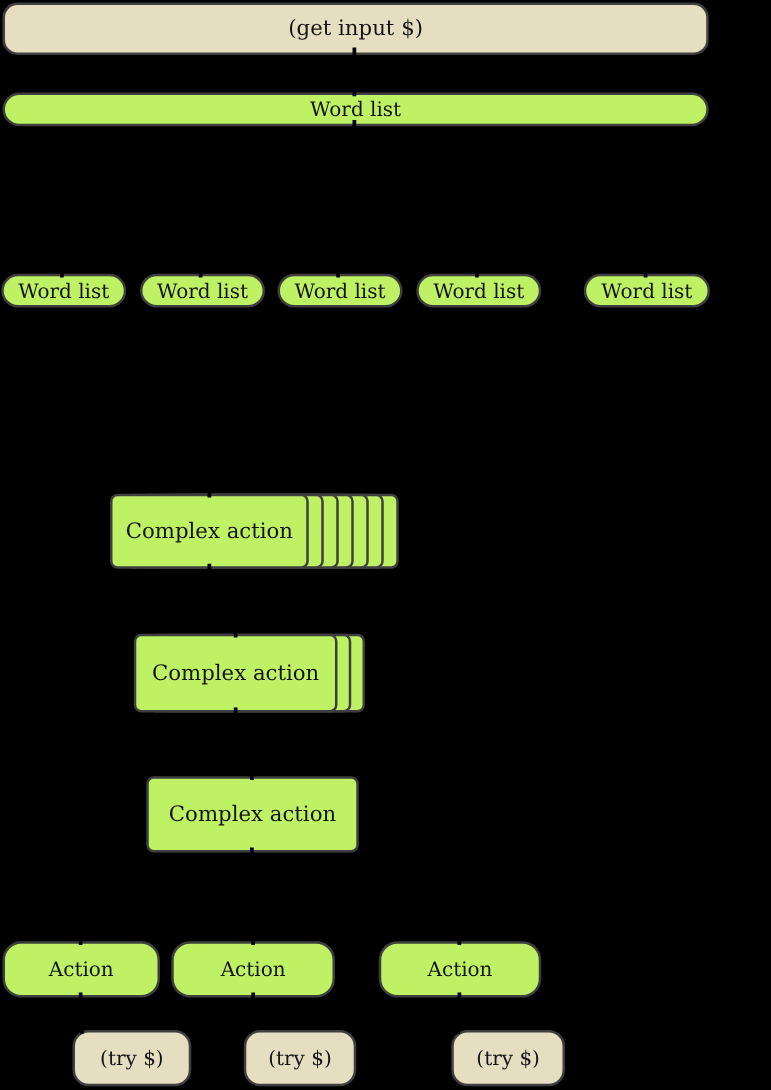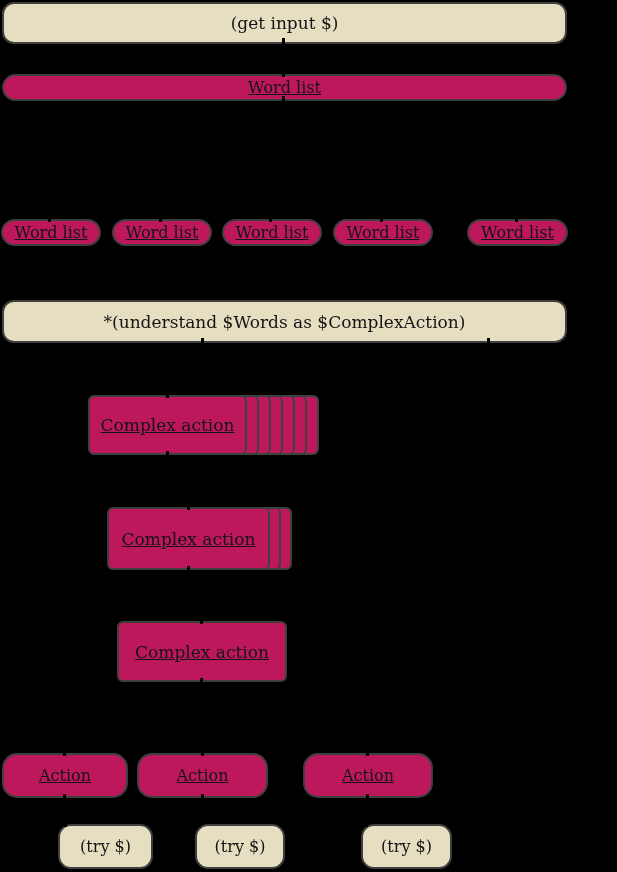--- a/index.html
+++ b/index.html
@@ -7,21 +7,21 @@
     position:relative;width:617px;height:872px;background:#000000;overflow:hidden;
     font-family:"DejaVu Serif", serif;
   }
   .node{
     position:absolute;box-sizing:border-box;
     border:2.5px solid #3f3f3f;
     display:flex;align-items:center;justify-content:center;
     color:#141414;white-space:nowrap;
   }
   .cmd{background:#e5dec1;}
-  .data{background:#be185d;text-decoration:underline;}
+  .data{background:#bef264;}
   .full{left:2px;width:565px;border-radius:12px;font-size:17px;}
   .pill{border-radius:13.5px;font-size:16px;height:27px;top:219px;}
   .complex{border-radius:6px;font-size:17px;}
   .action{border-radius:15px;font-size:16px;height:45px;top:753px;}
   .try{border-radius:13px;font-size:16px;height:45px;top:824px;margin-left:40px;}
   .stub{position:absolute;width:3px;background:#000;z-index:9;}
 </style>
 </head>
 <body>
 
@@ -30,21 +30,20 @@
   <div class="node cmd full" style="top:2px;height:42px;">(get input $)</div>
 
   <div class="node data full" style="top:74px;height:27px;border-radius:13.5px;font-size:16px;">Word list</div>
 
   <div class="node data pill" style="left:1px;width:100px;">Word list</div>
   <div class="node data pill" style="left:112px;width:100px;">Word list</div>
   <div class="node data pill" style="left:222px;width:100px;">Word list</div>
   <div class="node data pill" style="left:333px;width:100px;">Word list</div>
   <div class="node data pill" style="left:467px;width:101px;">Word list</div>
 
-  <div class="node cmd full" style="top:300px;height:43px;">*(understand $Words as $ComplexAction)</div>
 
   <div class="node data complex" style="left:160px;top:395px;width:159px;height:60px;"></div>
   <div class="node data complex" style="left:148px;top:395px;width:159px;height:60px;"></div>
   <div class="node data complex" style="left:136px;top:395px;width:159px;height:60px;"></div>
   <div class="node data complex" style="left:124px;top:395px;width:159px;height:60px;"></div>
   <div class="node data complex" style="left:112px;top:395px;width:159px;height:60px;"></div>
   <div class="node data complex" style="left:100px;top:395px;width:159px;height:60px;"></div>
   <div class="node data complex" style="left:88px;top:395px;width:159px;height:60px;">Complex action</div>
 
   <div class="node data complex" style="left:129px;top:507px;width:163px;height:63px;"></div>

